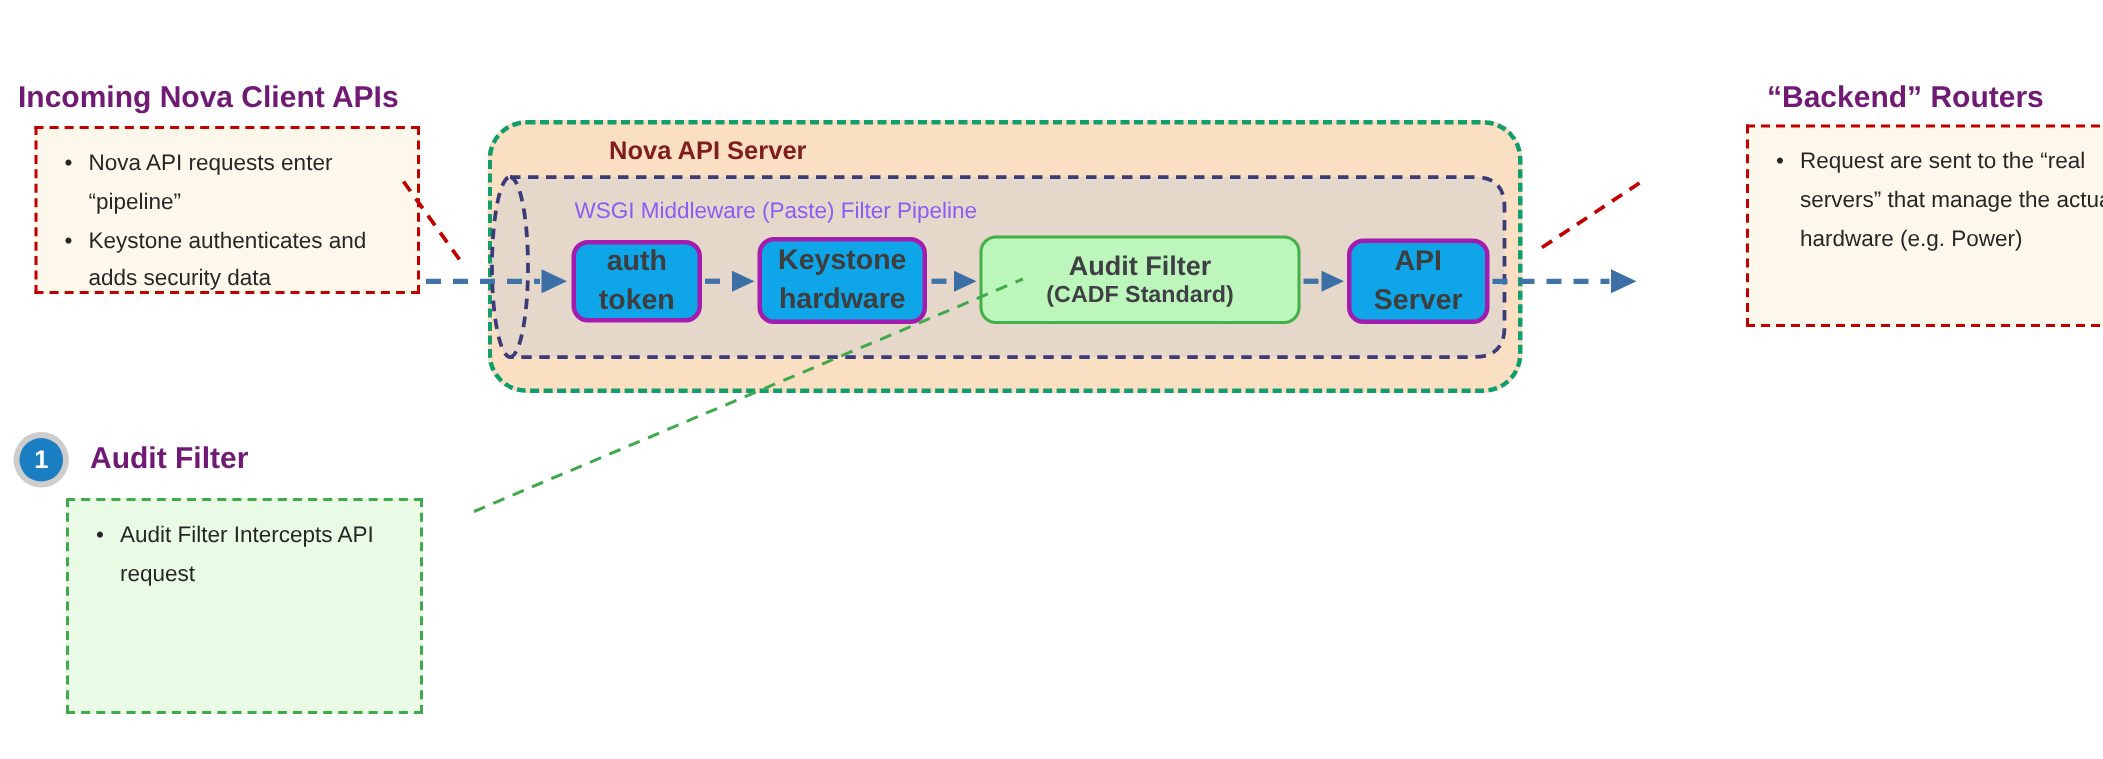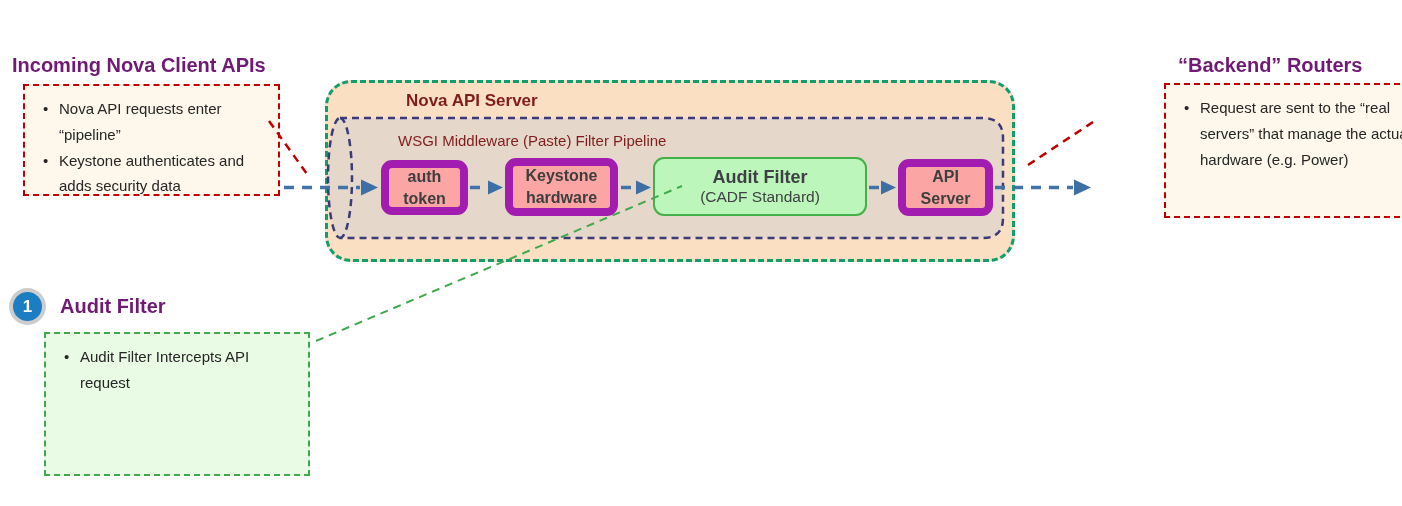--- a/index.html
+++ b/index.html
@@ -23,34 +23,34 @@
   .green-note{background:#eafbe5;border:2px dashed #3fa94b;}
   
   .nova-box{
     position:absolute;left:325px;top:80px;width:690px;height:182px;
     background:#fbdfc3;border:3px dashed #119e6c;border-radius:26px;box-sizing:border-box;
   }
   .nova-title{
     position:absolute;left:378px;top:91px;font-size:17px;font-weight:bold;color:#7f1d1d;white-space:nowrap;margin-left:28px;
   }
   .pipeline-title{
-    position:absolute;left:398px;top:132px;font-size:15px;font-weight:400;color:#7f1d1d;white-space:nowrap;
+    position:absolute;left:383px;top:132px;font-size:15px;font-weight:400;color:#8b5cf6;white-space:nowrap;
   }
   .stage-box{
-    position:absolute;background:#fca5a5;border:8px solid #a21caf;border-radius:11px;
+    position:absolute;background:#0ea5e9;border:3px solid #a21caf;border-radius:11px;
     box-sizing:border-box;display:flex;flex-direction:column;align-items:center;justify-content:center;
-    font-size:16px;font-weight:bold;color:#3e3e3e;line-height:1.35;text-align:center;
+    font-size:19px;font-weight:bold;color:#3e3e3e;line-height:1.35;text-align:center;
   }
   .audit-box{
     position:absolute;left:653px;top:157px;width:214px;height:59px;
     background:#bdf6ba;border:2px solid #43b04a;border-radius:11px;box-sizing:border-box;
     display:flex;flex-direction:column;align-items:center;justify-content:center;text-align:center;
   }
   .audit-title{font-size:18px;font-weight:bold;color:#3f4045;line-height:1.15;}
-  .audit-subtitle{font-size:15.5px;font-weight:400;color:#3f4045;line-height:1.2;text-align:center;}
+  .audit-subtitle{font-size:15.5px;font-weight:700;color:#3f4045;line-height:1.2;text-align:center;}
   .svg-layer{position:absolute;left:0;top:0;pointer-events:none;}
   .badge-ring{
     position:absolute;left:9px;top:288px;width:37px;height:37px;border-radius:50%;
     background:#cdcdcd;display:flex;align-items:center;justify-content:center;
   }
   .badge-inner{
     width:29px;height:29px;border-radius:50%;background:#1b7ec3;
     display:flex;align-items:center;justify-content:center;
     color:#ffffff;font-size:17px;font-weight:bold;
   }
@@ -99,21 +99,21 @@
   </div>
   <div class="stage-box" style="left:898px;top:159px;width:95px;height:57px;text-align:center;">
     <div>API</div>
     <div>Server</div>
   </div>
 
   <div class="badge-ring">
     <div class="badge-inner">1</div>
   </div>
   <div class="heading" style="left:60px;top:295px;">Audit Filter</div>
-  <div class="note-box green-note" style="left:44px;top:332px;width:266px;height:144px;">
+  <div class="note-box green-note" style="left:44px;top:332px;width:238px;height:144px;">
     <ul class="note-list">
       <li><span>Audit Filter Intercepts API request</span></li>
     </ul>
   </div>
 
   <svg class="svg-layer" width="1402" height="506" viewBox="0 0 1402 506">
 
     <g stroke="#4273A8" stroke-width="3.5" stroke-dasharray="10 8" fill="none">
       <line x1="284" y1="187.5" x2="360" y2="187.5"></line>
       <line x1="470" y1="187.5" x2="487" y2="187.5"></line>

